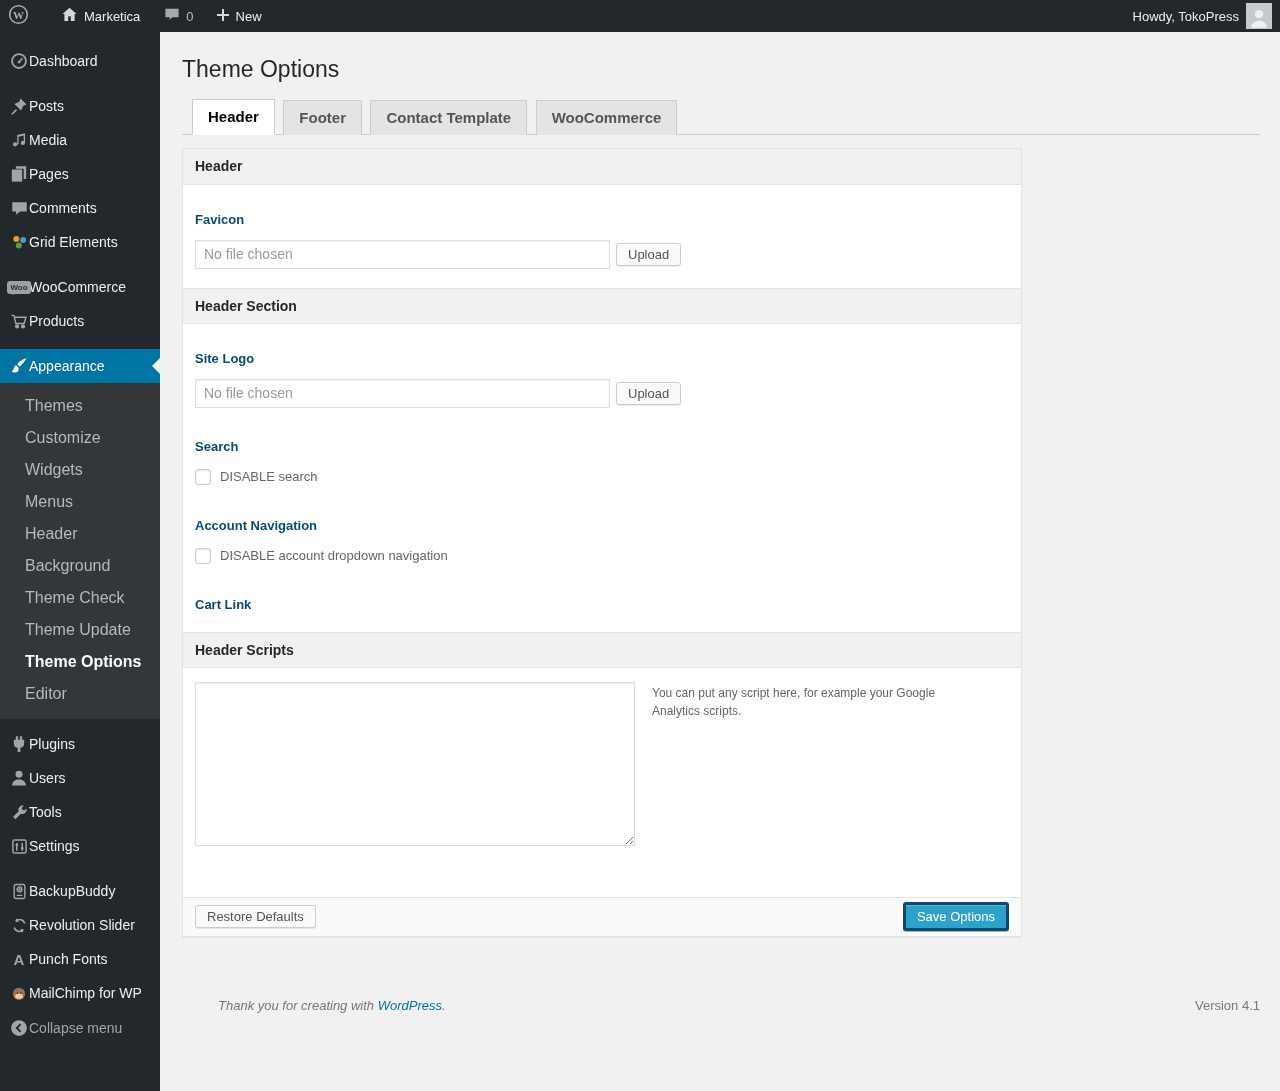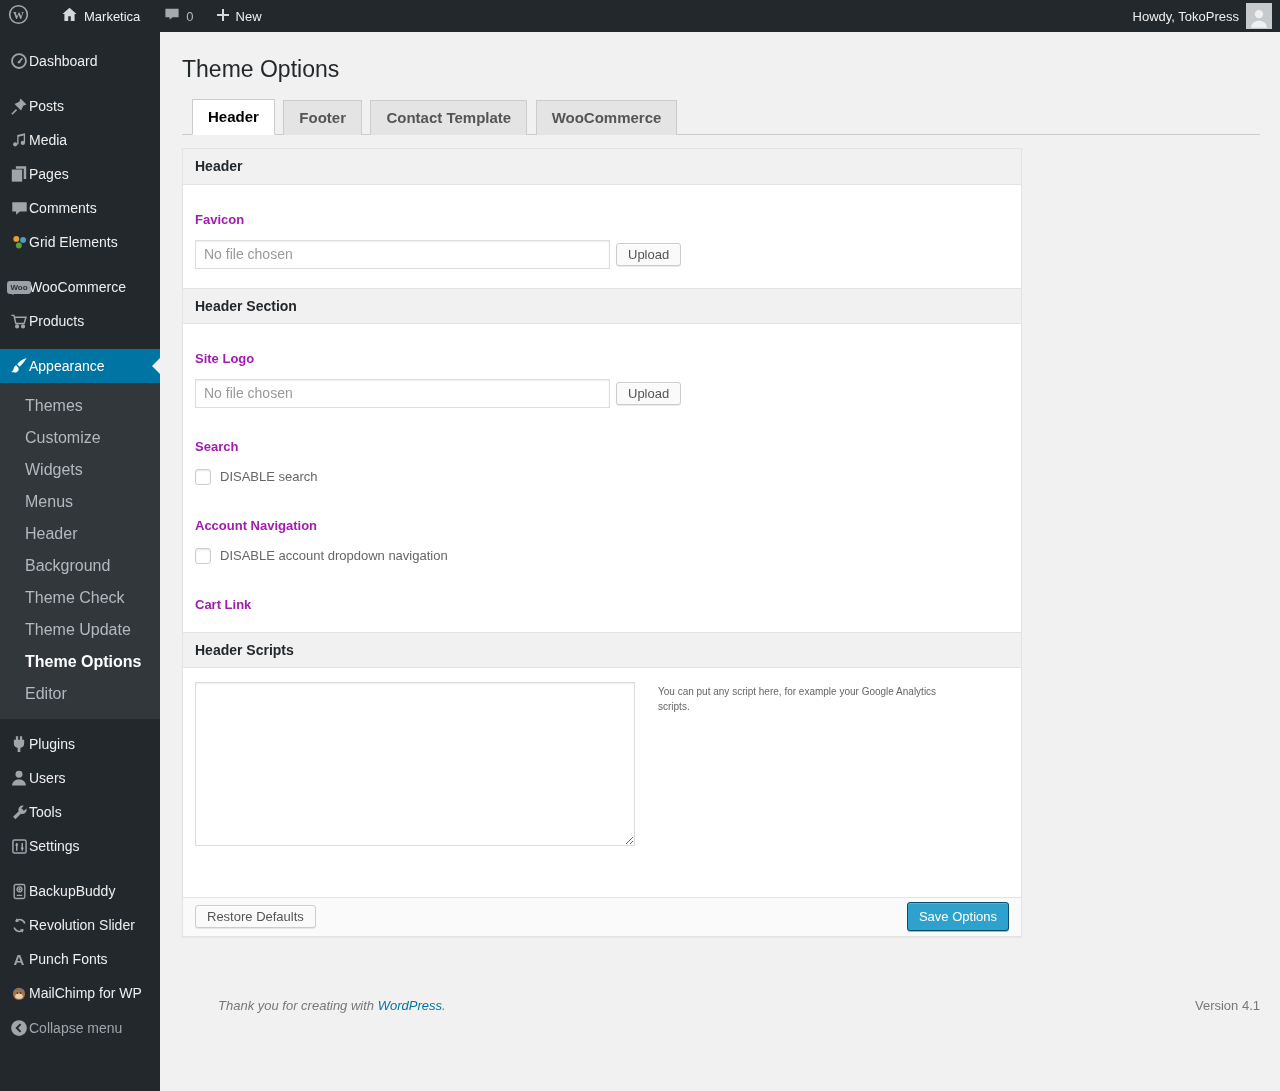--- a/index.html
+++ b/index.html
@@ -60,21 +60,21 @@
   .nav-tab.active { background:#fff; color:#000; border-bottom:1px solid #fff; }
 
   .panel { width:840px; margin-top:13px; background:#fff; border:1px solid #e3e3e3; box-shadow:0 1px 1px rgba(0,0,0,.04); }
   .panel-bar {
     background:#f1f1f1; border-bottom:1px solid #e3e3e3; height:36px;
     display:flex; align-items:center; padding:0 12px;
     font-size:14px; font-weight:600; color:#23282d;
   }
   .panel-bar.mid { border-top:1px solid #e3e3e3; }
   .field { padding:0 12px; }
-  .field-label { font-size:13px; font-weight:bold; color:#a21caf; margin-top:27px; }
+  .field-label { font-size:13px; font-weight:bold; color:#0c4a6e; margin-top:27px; }
   .file-row { display:flex; align-items:center; margin-top:13px; }
   .text-input {
     width:415px; height:29px; border:1px solid #ddd; background:#fff;
     padding:0 8px; font-size:14px; color:#32373c; font-family:"Liberation Sans",sans-serif;
     box-shadow:inset 0 1px 2px rgba(0,0,0,.07); outline:none;
   }
   .text-input::placeholder { color:#999; opacity:1; }
   .btn {
     height:23px; margin-left:6px; padding:0 11px; font-size:13px; color:#555;
     background:#fafafa; border:1px solid #ccc; border-radius:3px; cursor:pointer;
@@ -89,30 +89,30 @@
     box-shadow:inset 0 1px 2px rgba(0,0,0,.1); cursor:pointer;
   }
   .gap-sm { height:20px; }
   .gap-md { height:19px; }
   .script-row { display:flex; margin-top:14px; }
   .script-textarea {
     width:440px; height:164px; border:1px solid #ddd; background:#fff;
     box-shadow:inset 0 1px 2px rgba(0,0,0,.07); resize:both; outline:none;
     font-family:"DejaVu Sans Mono", monospace; font-size:13px; padding:4px;
   }
-  .script-note { width:310px; margin-left:23px; font-size:10px; color:#666; line-height:1.55; padding-top:2px; }
+  .script-note { width:310px; margin-left:17px; font-size:12px; color:#666; line-height:1.55; padding-top:2px; }
   .panel-bottom-pad { height:51px; }
   .panel-footer {
     border-top:1px solid #e3e3e3; background:#fafafa; height:39px;
     display:flex; align-items:center; justify-content:space-between; padding:0 12px;
   }
   .panel-footer .btn { margin-left:0; }
   .btn-primary {
     height:29px; padding:0 11px; font-size:13px; color:#fff; cursor:pointer;
-    background:#2ea2cc; border:1px solid #0c4a6e; border-radius:3px;
+    background:#2ea2cc; border:3px solid #0c4a6e; border-radius:3px;
     font-family:"Liberation Sans",sans-serif;
     box-shadow:inset 0 1px 0 rgba(120,200,230,.5), 0 1px 0 rgba(0,86,132,.4);
     white-space:nowrap;
   }
 
   .footer-row { display:flex; justify-content:space-between; align-items:center; margin:61px 20px 0 22px; font-size:13px; color:#777; }
   .thanks { font-style:italic; color:#777;margin-left:36px; }
   .thanks a { color:#0074a2; text-decoration:none; font-style:italic; cursor:pointer; }
   .version { color:#777; }
 </style>

